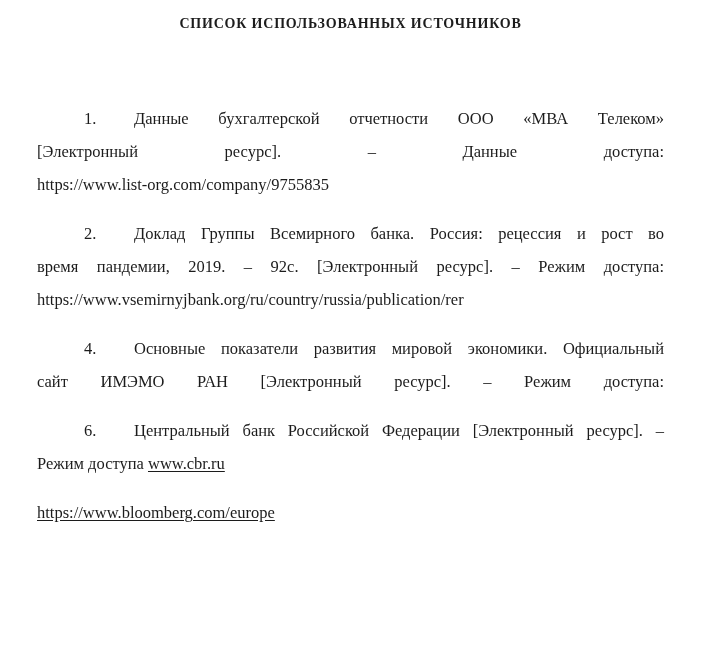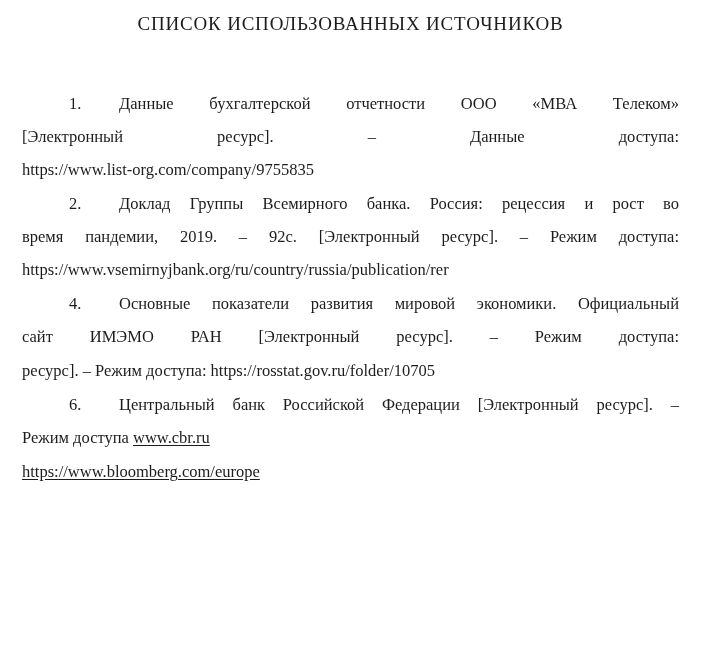--- a/index.html
+++ b/index.html
@@ -14,27 +14,28 @@
       width: 702px;
       height: 666px;
       padding: 8px 22px 0 21px;
       font-family: "Liberation Serif", "DejaVu Serif", serif;
       font-size: 16.5px;
       line-height: 33px;
       color: var(--text, #1c1c1c);
     }
     .doc-title {
       text-align: center;
-      font-size: 19px;
+      font-size: 14px;
       line-height: 32px;
       letter-spacing: 0.8px;
       white-space: nowrap;
+      font-weight: bold;
     }
     .title-gap { height: 46px; }
-    .para { margin: 1px; }
+    .para { margin: 16px; }
     .line { margin: 0; }
     .just {
       text-align: justify;
       text-align-last: justify;
       -moz-text-align-last: justify;
     }
     .first { padding-left: 47px; }
     .num { display: inline-block; width: 50px; }
     .u { text-decoration: underline; text-underline-offset: 2px; }
   </style>
@@ -58,21 +59,20 @@
     <div class="line">https://www.vsemirnyjbank.org/ru/country/russia/publication/rer</div>
   </div>
 
 
   <div class="para">
     <div class="line just first"><span class="num">4.</span><span>Основные показатели развития мировой экономики. Официальный</span></div>
     <div class="line just">сайт ИМЭМО РАН [Электронный ресурс]. – Режим доступа:</div>
   </div>
 
   <div class="para">
-    <div class="line">ресурс]. – Режим доступа: https://rosstat.gov.ru/folder/10705</div>
   </div>
 
   <div class="para">
     <div class="line just first"><span class="num">6.</span><span>Центральный банк Российской Федерации [Электронный ресурс]. –</span></div>
     <div class="line"><span>Режим доступа </span><span class="u">www.cbr.ru</span></div>
   </div>
 
   <div class="para">
     <div class="line"><span class="u">https://www.bloomberg.com/europe</span></div>
   </div>

